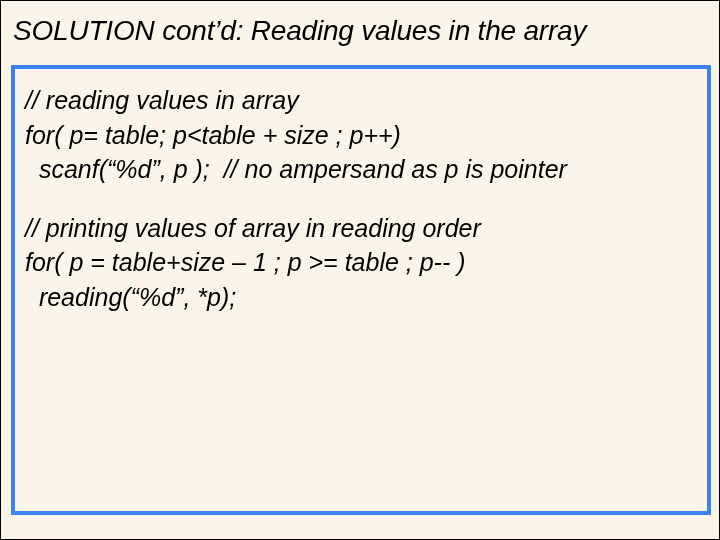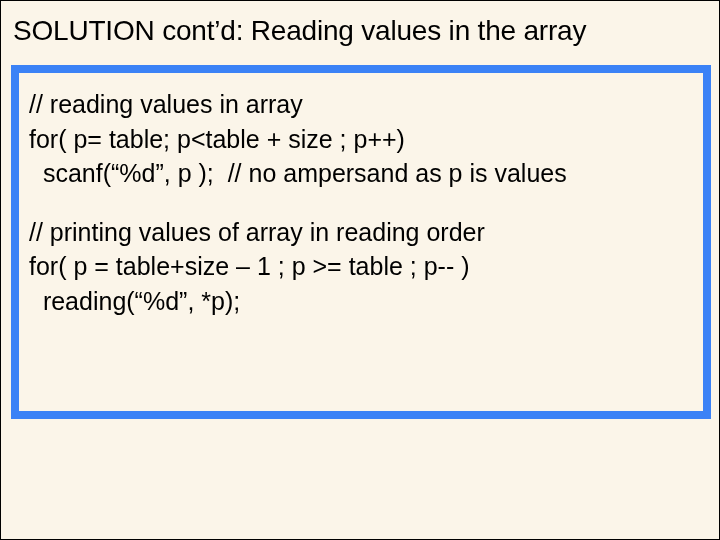--- a/index.html
+++ b/index.html
@@ -1,15 +1,15 @@
 <!DOCTYPE html>
 <html><head>
 <meta charset="utf-8">
 <style>
-  * { margin: 0; padding: 0; box-sizing: border-box; }
+  * { margin: 0; padding: 0; box-sizing: border-box; font-style: italic; }
   html, body { width: 720px; height: 540px; overflow: hidden; }
   body {
     background: #fbf5e9;
     font-family: Arial, Helvetica, sans-serif;
     border: 1px solid #000;
     position: relative;
   }
   .slide {
     width: 720px;
     height: 540px;
@@ -20,24 +20,24 @@
     color: #000;
     padding: 4px 12px 10px 12px;
     font-weight: 400;
     letter-spacing: -0.2px;
   }
   .title .contd {
     white-space: nowrap;
   }
   .code-box {
     margin: 8px 10px 0 10px;
-    border: 8px solid #3b82f6;
+    border: 4px solid #3b82f6;
     background: #fbf5e9;
     padding: 14px 10px 40px 10px;
-    height: 354px;
+    height: 450px;
   }
   .code-line {
     font-size: 25px;
     line-height: 1.38;
     color: #000;
     font-family: Arial, Helvetica, sans-serif;
     white-space: pre;
   }
   .gap {
     height: 24px;
@@ -47,21 +47,21 @@
 <body>
 
 <div class="slide">
   <div class="title">
     <span>SOLUTION </span><span class="contd">cont’d:</span><span> Reading values in the array</span>
   </div>
 
   <div class="code-box">
     <div class="code-line">// reading values in array</div>
     <div class="code-line">for( p= table; p&lt;table + size ; p++)</div>
-    <div class="code-line">  scanf(“%d”, p );  // no ampersand as p is values</div>
+    <div class="code-line">  scanf(“%d”, p );  // no ampersand as p is pointer</div>
 
     <div class="gap"></div>
 
     <div class="code-line">// printing values of array in reading order</div>
     <div class="code-line">for( p = table+size – 1 ; p &gt;= table ; p-- )</div>
     <div class="code-line">  reading(“%d”, *p);</div>
   </div>
 </div>
 
 </body></html>

